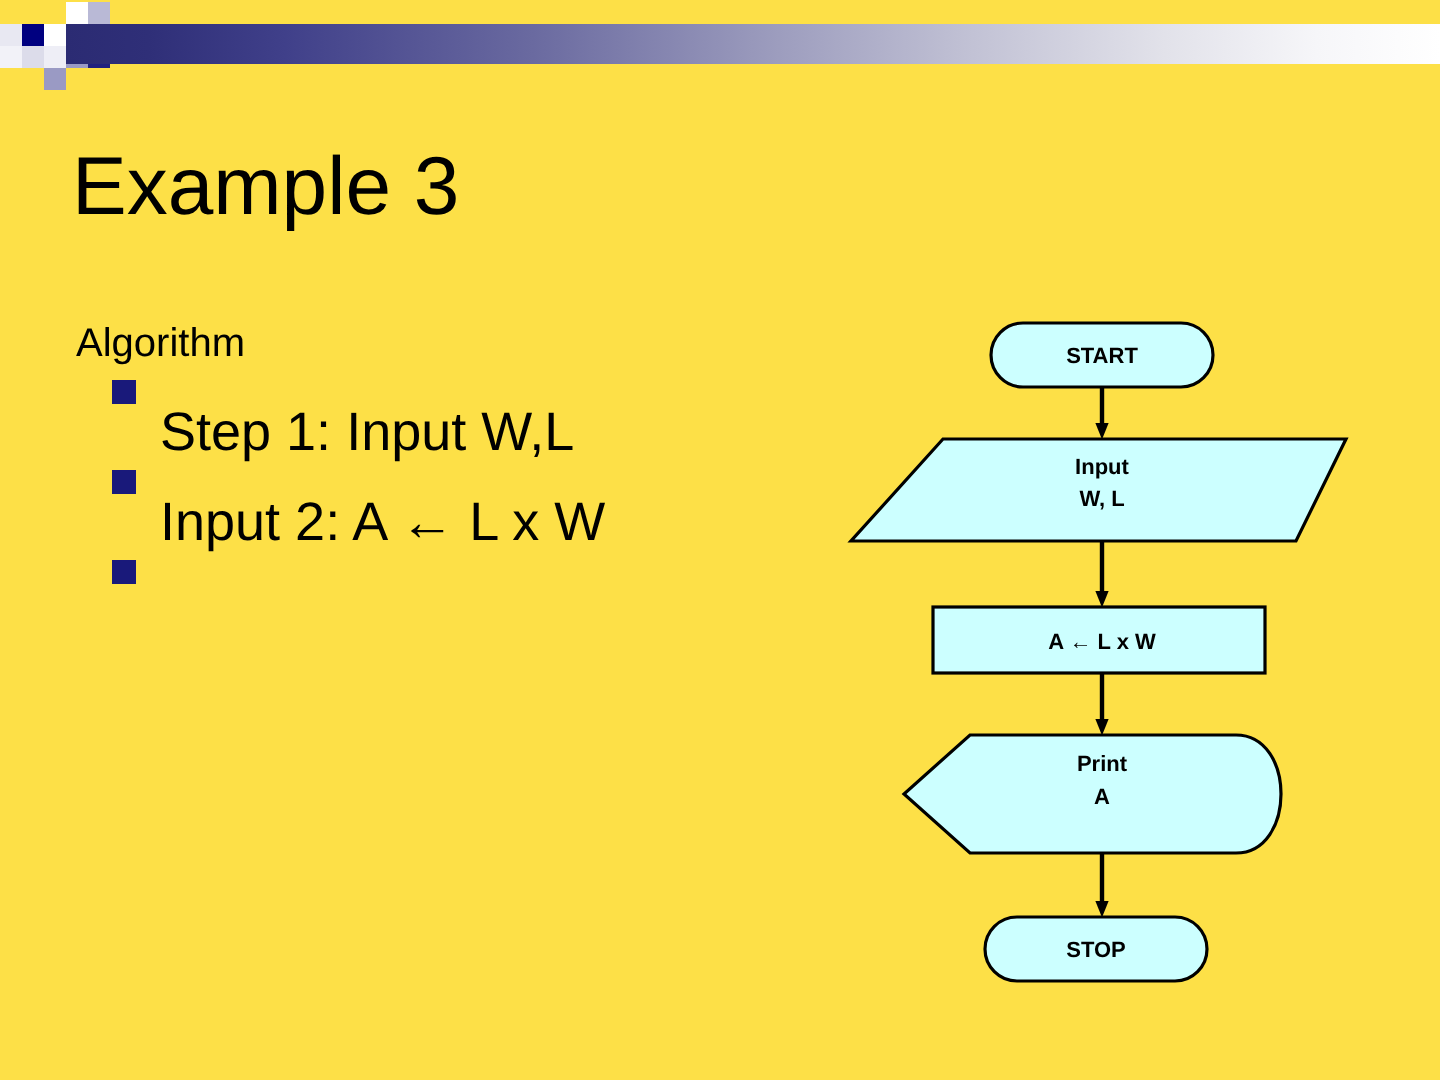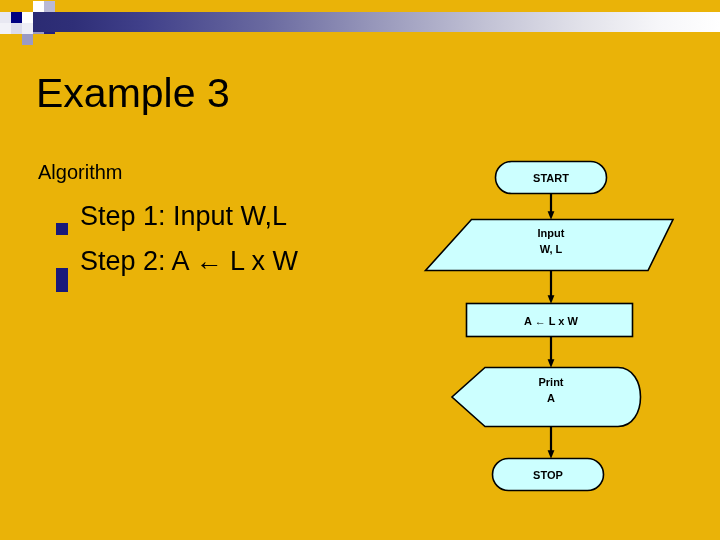--- a/index.html
+++ b/index.html
@@ -14,21 +14,21 @@
     overflow: hidden;
     font-family: "Liberation Sans", sans-serif;
     position: relative;
   }
 
   #slide {
     position: absolute;
     left: 0; top: 0;
     width: 720px;
     height: 540px;
-    background: #eab308;
+    background: #fde047;
   }
 
   
   #deco {
     position: absolute;
     left: 0; top: 0;
     width: 720px;
     height: 50px;
   }
   #deco .sq {
@@ -77,21 +77,21 @@
   }
   #algo-head {
     font-size: 20px;
     line-height: 34px;
     color: #000000;
     margin: 0 0 5px 0;
     white-space: nowrap;
   }
   .step {
     display: flex;
-    align-items: flex-end;
+    align-items: flex-start;
     font-size: 27px;
     line-height: 45px;
     color: #000000;
     white-space: nowrap;
   }
   .bullet {
     display: inline-block;
     width: 12px;
     height: 12px;
     background: #19197a;
@@ -150,21 +150,21 @@
 
     <div id="algo-head">Algorithm</div>
 
     <div class="step">
       <span class="bullet" style="background: rgb(25, 25, 122);"></span>
       <span class="step-label">Step 1:  Input W,L</span>
     </div>
 
     <div class="step">
       <span class="bullet" style="background: rgb(25, 25, 122);"></span>
-      <span class="step-label">Step 2:  A ← L  x  W</span>
+      <span class="step-label">Input 2:  A ← L  x  W</span>
     </div>
 
     <div class="step">
       <span class="bullet" style="background: rgb(25, 25, 122);"></span>
     </div>
 
   </div>
 
   <div id="flow">
     <svg width="300" height="360" viewBox="0 0 300 360">

